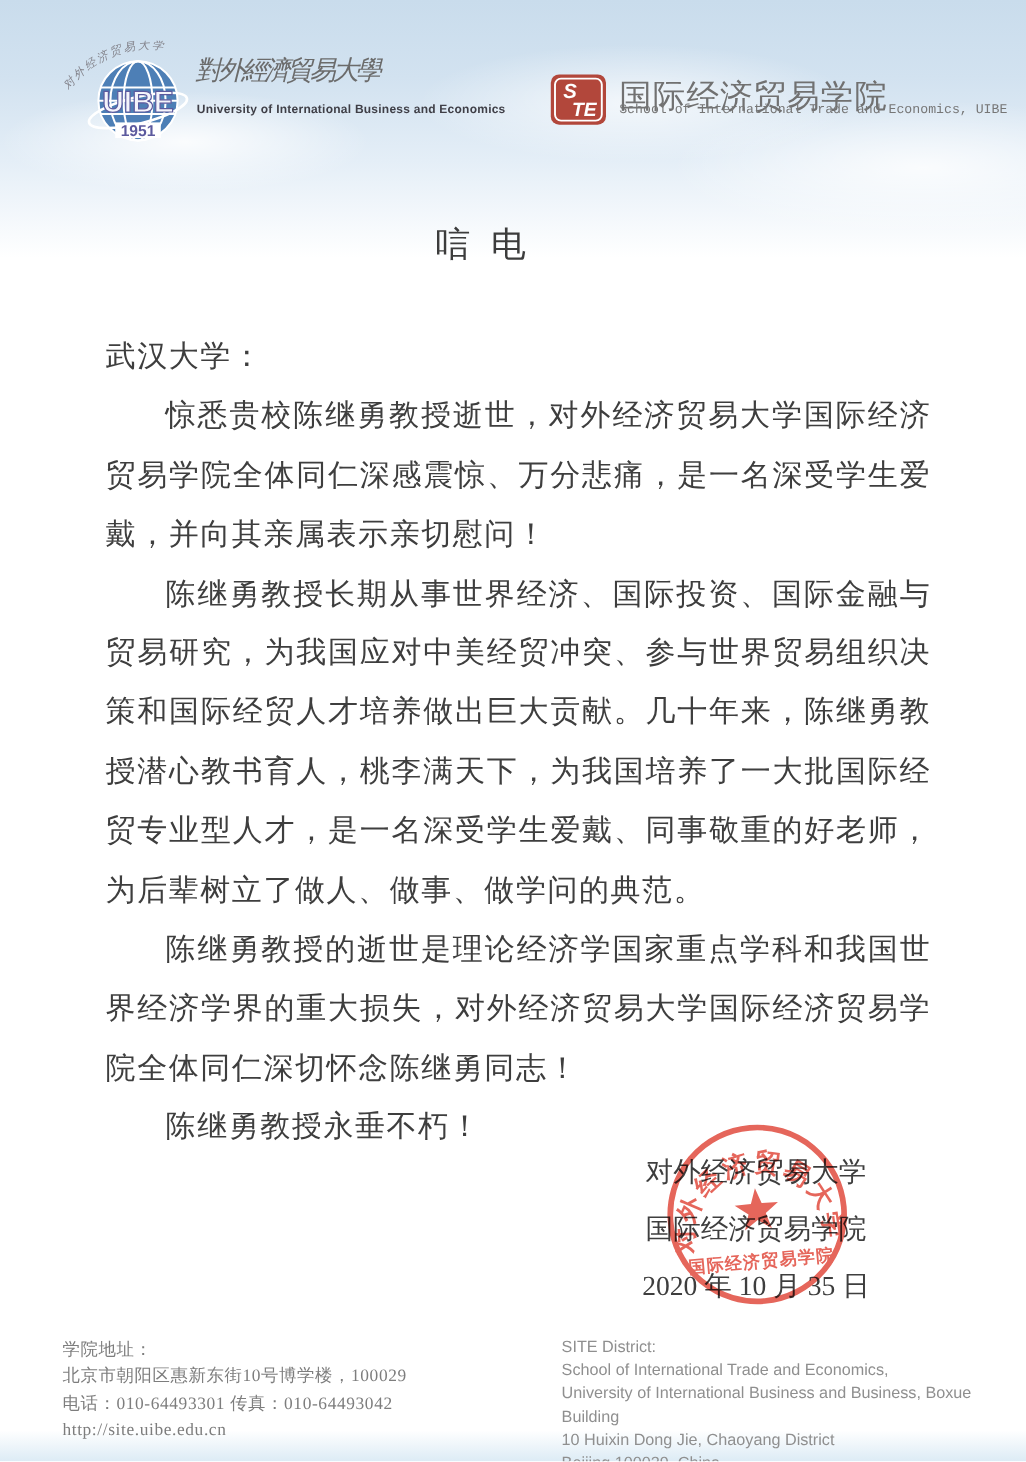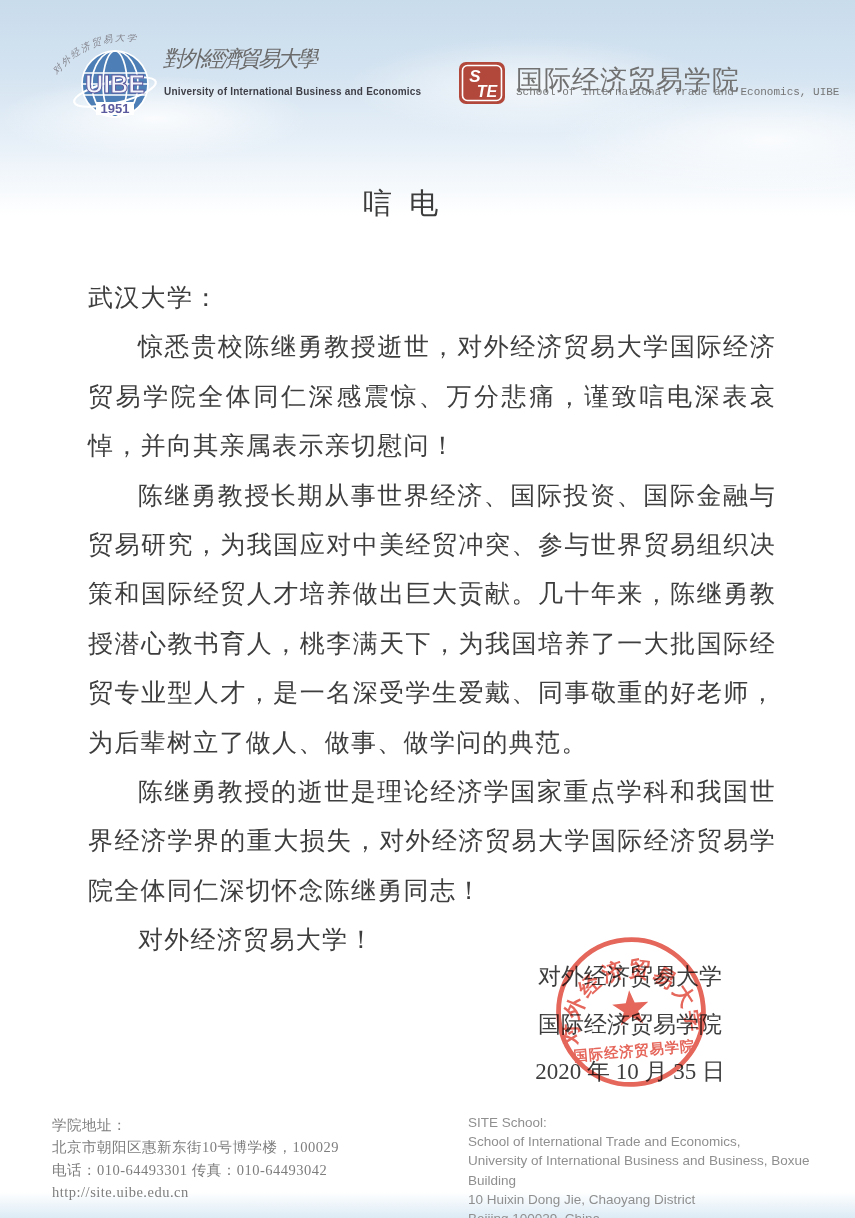--- a/index.html
+++ b/index.html
@@ -124,24 +124,24 @@
     </svg>
 
     <div class="school-cn">国际经济贸易学院</div>
     <div class="school-en">School of International Trade and Economics, UIBE</div>
   </div>
 
   <h1 class="letter-title">唁 电</h1>
 
   <div class="letter-body">
     <p class="salutation">武汉大学：</p>
-    <p>惊悉贵校陈继勇教授逝世，对外经济贸易大学国际经济贸易学院全体同仁深感震惊、万分悲痛，谨致唁电深表哀悼，并向其亲属表示亲切慰问！</p>
+    <p>惊悉贵校陈继勇教授逝世，对外经济贸易大学国际经济贸易学院全体同仁深感震惊、万分悲痛，是一名深受学生爱戴，并向其亲属表示亲切慰问！</p>
     <p>陈继勇教授长期从事世界经济、国际投资、国际金融与贸易研究，为我国应对中美经贸冲突、参与世界贸易组织决策和国际经贸人才培养做出巨大贡献。几十年来，陈继勇教授潜心教书育人，桃李满天下，为我国培养了一大批国际经贸专业型人才，是一名深受学生爱戴、同事敬重的好老师，为后辈树立了做人、做事、做学问的典范。</p>
     <p>陈继勇教授的逝世是理论经济学国家重点学科和我国世界经济学界的重大损失，对外经济贸易大学国际经济贸易学院全体同仁深切怀念陈继勇同志！</p>
-    <p>对外经济贸易大学！</p>
+    <p>陈继勇教授永垂不朽！</p>
   </div>
 
   <div class="signature">
     <div>对外经济贸易大学</div>
     <div>国际经济贸易学院</div>
     <div>2020 年 10 月 35 日</div>
   </div>
 
   <svg class="seal" viewBox="0 0 170 170">
     <circle cx="85" cy="85" r="76" fill="none" stroke="#de3a2c" stroke-width="5"></circle>
@@ -154,20 +154,20 @@
   </svg>
 
   <div class="footer-left">
     <div>学院地址：</div>
     <div>北京市朝阳区惠新东街10号博学楼，100029</div>
     <div>电话：010-64493301  传真：010-64493042</div>
     <div>http://site.uibe.edu.cn</div>
   </div>
 
   <div class="footer-right">
-    <div>SITE School:</div>
+    <div>SITE District:</div>
     <div>School of International Trade and Economics,</div>
     <div>University of International Business and Business, Boxue Building</div>
     <div>10 Huixin Dong Jie, Chaoyang District</div>
     <div>Beijing 100029, China</div>
   </div>
 
 </div>
 
 </body></html>

